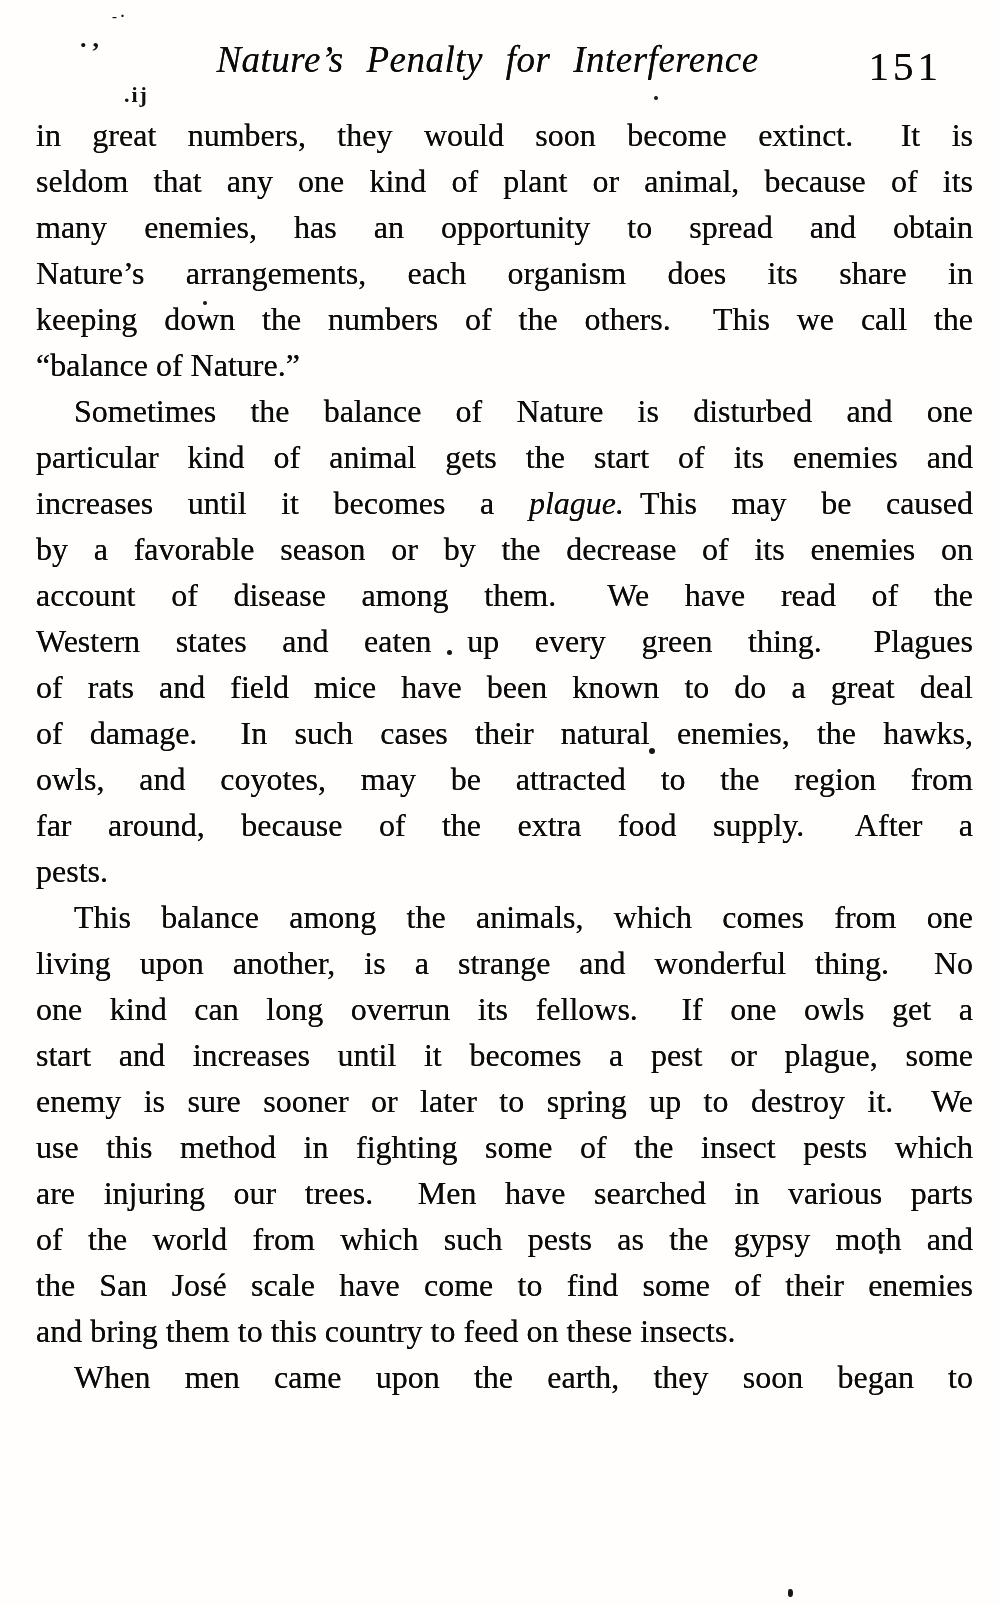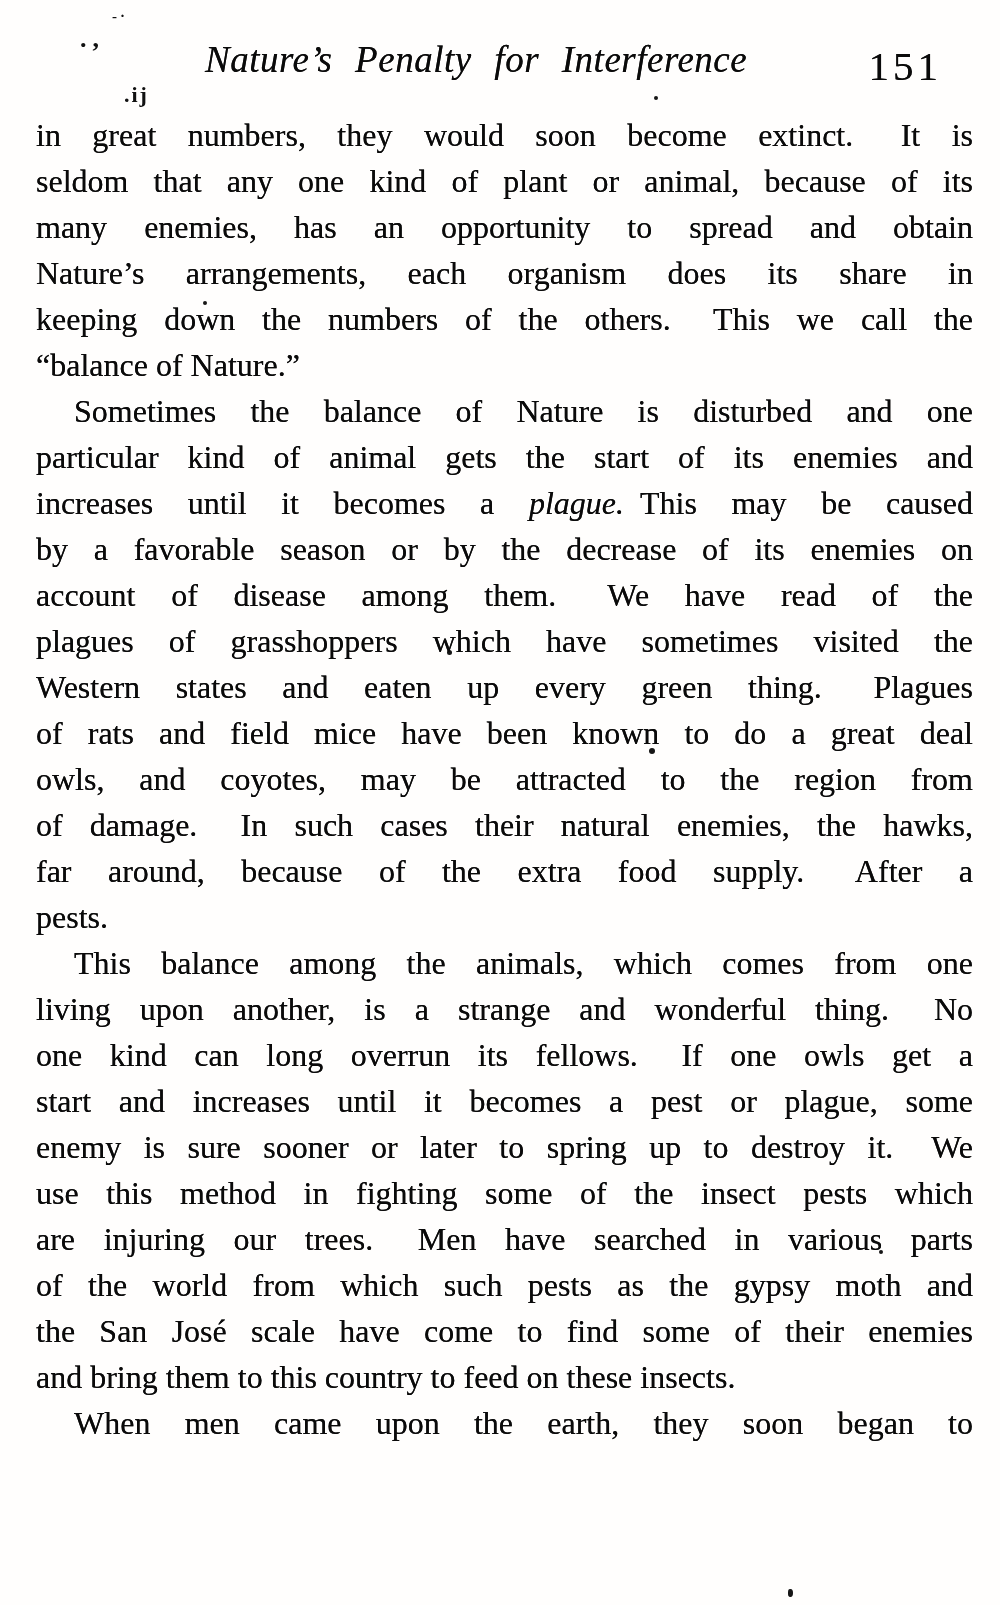--- a/index.html
+++ b/index.html
@@ -7,21 +7,21 @@
     position:relative;
     width:1000px;height:1605px;
     background:#fffefd;
     overflow:hidden;
     font-family:"Liberation Serif","DejaVu Serif",serif;
     color:#0a0a0a;
   }
   
   .header{position:absolute;top:38px;left:0;width:1000px;height:60px;}
   .running-title{
-    position:absolute;left:205px;width:565px;text-align:left;
+    position:absolute;left:205px;width:565px;text-align:center;
     font-style:italic;font-size:37px;line-height:44px;
     word-spacing:13px;letter-spacing:.5px;
     text-shadow:0 0 .6px rgba(0,0,0,.85);
   }
   .page-number{
     position:absolute;right:58px;top:4px;
     font-size:41px;letter-spacing:4px;
     text-shadow:0 0 .6px rgba(0,0,0,.85);
   }
   
@@ -81,25 +81,24 @@
       <span class="line j">keeping down the numbers of the others.  This we call the</span>
       <span class="line">“balance of Nature.”</span>
     </div>
 
     <div class="para">
       <span class="line j ind">Sometimes the balance of Nature is disturbed and one</span>
       <span class="line j">particular kind of animal gets the start of its enemies and</span>
       <span class="line j"><span>increases until it becomes a </span><i class="it">plague.</i><span> This may be caused</span></span>
       <span class="line j">by a favorable season or by the decrease of its enemies on</span>
       <span class="line j">account of disease among them.  We have read of the</span>
-      <span class="line j">plagues of grasshoppers which have sometimes visited the</span>
       <span class="line j">Western states and eaten up every green thing.  Plagues</span>
       <span class="line j">of rats and field mice have been known to do a great deal</span>
+      <span class="line j">of damage.  In such cases their natural enemies, the hawks,</span>
       <span class="line j">owls, and coyotes, may be attracted to the region from</span>
-      <span class="line j">of damage.  In such cases their natural enemies, the hawks,</span>
       <span class="line j">far around, because of the extra food supply.  After a</span>
       <span class="line">pests.</span>
     </div>
 
     <div class="para">
       <span class="line j ind">This balance among the animals, which comes from one</span>
       <span class="line j">living upon another, is a strange and wonderful thing.  No</span>
       <span class="line j">one kind can long overrun its fellows.  If one owls get a</span>
       <span class="line j">start and increases until it becomes a pest or plague, some</span>
       <span class="line j">enemy is sure sooner or later to spring up to destroy it.  We</span>

